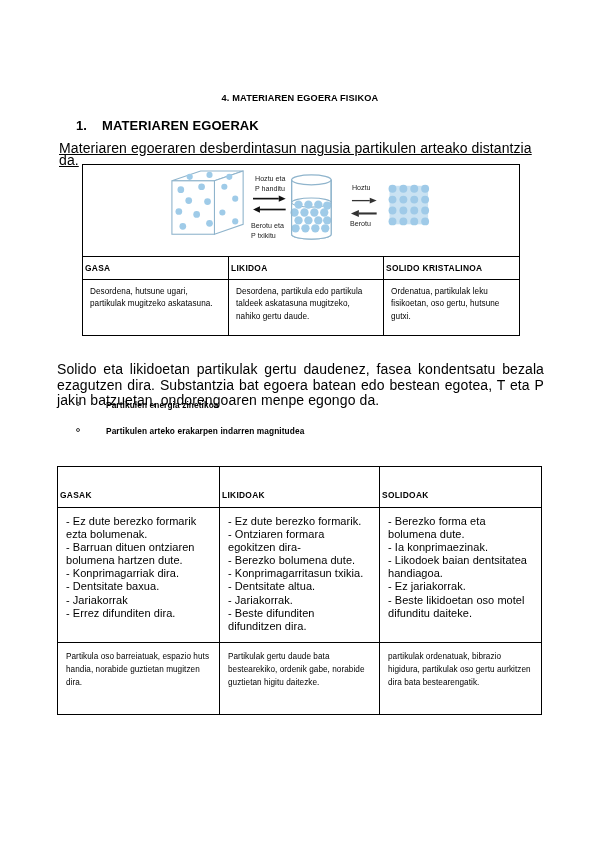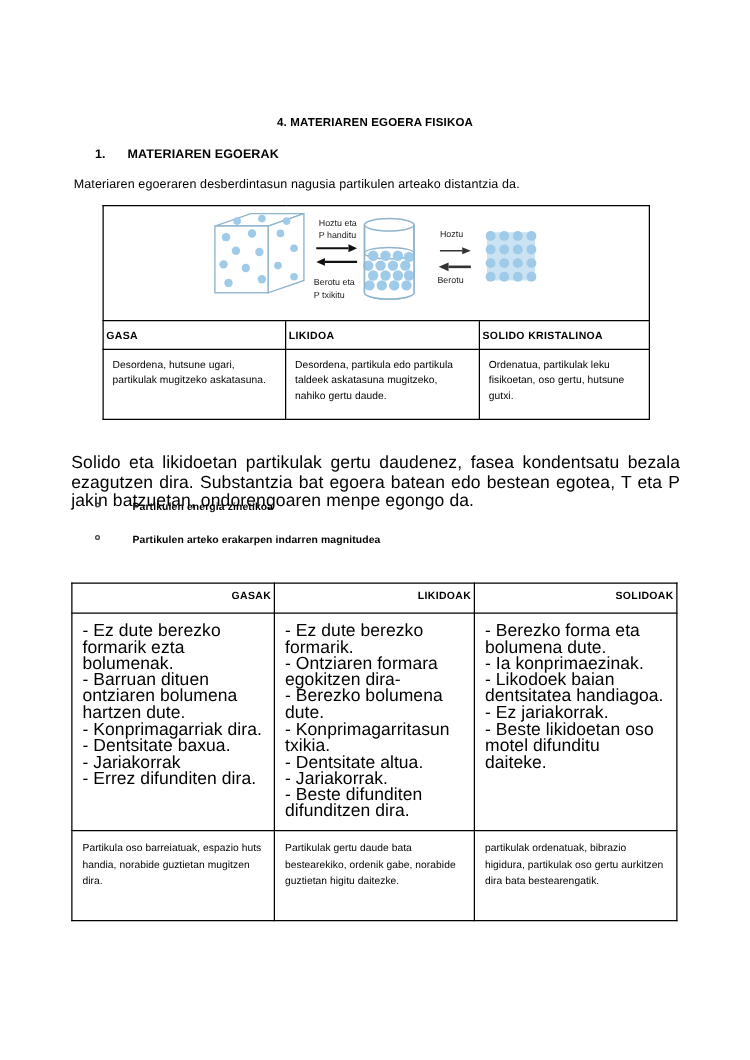--- a/index.html
+++ b/index.html
@@ -26,32 +26,33 @@
     left: 0; top: 93px;
     width: 600px;
     text-align: center;
     font-size: 9.2px;
     font-weight: bold;
     letter-spacing: 0.15px;
   }
   .section-row {
     position: absolute;
     left: 76px; top: 118px;
-    font-size: 10px;
+    font-size: 13px;
     font-weight: bold;
     letter-spacing: 0.1px;
   }
   .section-num { display: inline-block; width: 26px; }
   .lead-para {
     position: absolute;
     left: 59px; top: 142px;
     width: 480px;
-    font-size: 10px;
+    font-size: 14px;
     line-height: 12px;
     letter-spacing: 0.1px;
+    text-decoration: underline;
   }
 
   
   .t1 {
     position: absolute;
     left: 82px; top: 164px;
     width: 437px;
     border-collapse: collapse;
     table-layout: fixed;
   }
@@ -130,29 +131,29 @@
     width: 484px;
     border-collapse: collapse;
     table-layout: fixed;
   }
   .t2 td {
     border: 1px solid #000;
     vertical-align: top;
     padding: 0;
   }
   .t2 .hdr {
-    text-align: right;
+    text-align: left;
     font-size: 8.4px;
     font-weight: bold;
     letter-spacing: 0.3px;
-    padding: 4px 2px 7px 2px;
+    padding: 23px 2px 7px 2px;
     height: 24px;
   }
   .t2 .body {
-    font-size: 14px;
+    font-size: 11px;
     line-height: 13.1px;
     padding: 7px 8px 9px 8px;
     height: 134px;
     letter-spacing: 0.05px;
   }
   .t2 .body2 {
     font-size: 8.2px;
     line-height: 13.1px;
     padding: 7px 8px 10px 8px;
     height: 72px;

